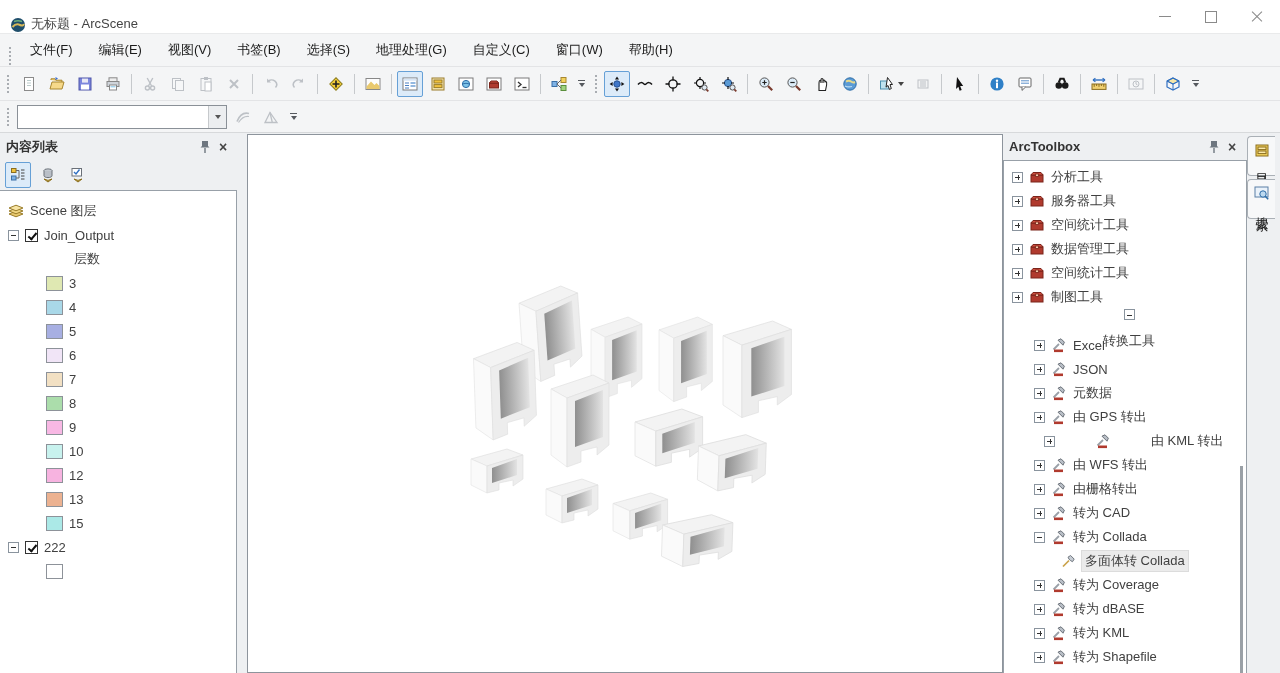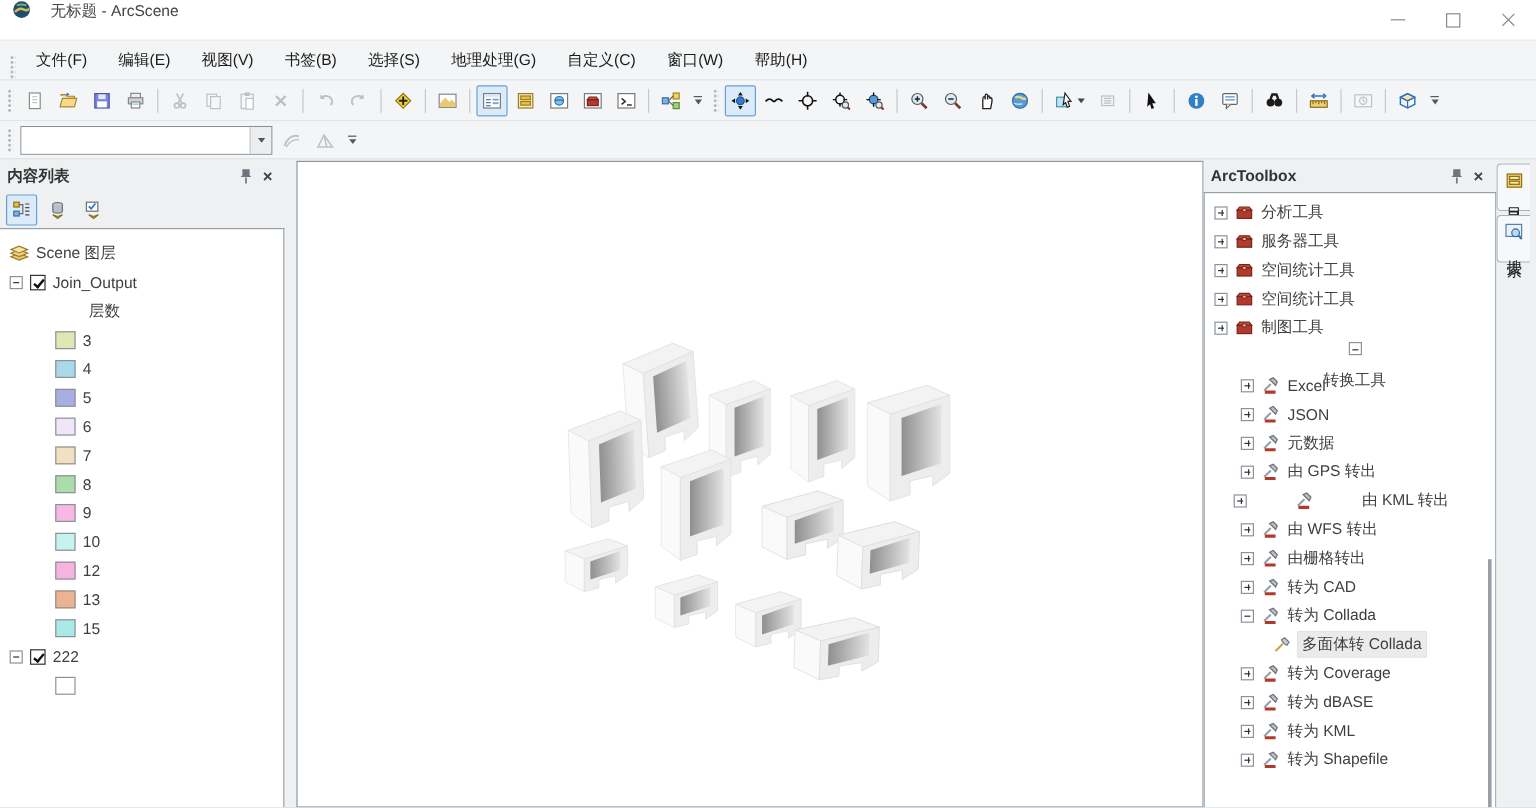--- a/index.html
+++ b/index.html
@@ -1,21 +1,21 @@
 <!DOCTYPE html>
 <html><head>
 <meta charset="utf-8">
 <style>
   html,body{margin:0;padding:0;background:#e6e6e6;}
   .app{position:relative;width:1280px;height:673px;background:#fff;overflow:hidden;
        font-family:"Liberation Sans","DejaVu Sans",sans-serif;font-size:13px;color:#222;
        outline:1px solid #8f969c;}
   
   .titlebar{position:absolute;left:0;top:0;width:100%;height:33px;background:#fff;
-            display:flex;align-items:flex-start;gap:16px;padding-left:10px;box-sizing:border-box;}
+            display:flex;align-items:flex-end;gap:5px;padding-left:10px;box-sizing:border-box;}
   .title-text{color:#444;font-size:13px;}
   .winbtns{position:absolute;right:0;top:0;height:33px;display:flex;}
   .winbtn{width:46px;height:33px;display:flex;align-items:center;justify-content:center;color:#777;}
   .glyph-min{width:12px;height:1px;background:#8a8a8a;}
   .glyph-max{width:10px;height:10px;border:1px solid #8a8a8a;}
   .glyph-close{position:relative;width:12px;height:12px;}
   .glyph-close:before,.glyph-close:after{content:"";position:absolute;left:-1px;top:5px;width:14px;height:1px;background:#8a8a8a;}
   .glyph-close:before{transform:rotate(45deg);} .glyph-close:after{transform:rotate(-45deg);}
   
   .menubar{position:absolute;left:0;top:33px;width:100%;height:33px;background:#f4f5f6;
@@ -596,38 +596,47 @@
             </svg>
             <span class="tlabel">空间统计工具</span>
           </div>
           <div class="trow" style="padding-left: 8px;">
             <div class="exp plus"></div>
             <svg viewBox="0 0 16 16" class="icon16">
               <rect x="2" y="6" width="12" height="7" fill="#b03a2e" stroke="#7a241b"></rect>
               <path d="M2 6 L4 3.5 H12 L14 6Z" fill="#d14f3f" stroke="#7a241b"></path>
               <rect x="6.6" y="5" width="2.8" height="2.4" fill="#f2c9a8" stroke="#7a241b" stroke-width="0.8"></rect>
             </svg>
-            <span class="tlabel">空间统计工具</span>
+            <span class="tlabel">数据管理工具</span>
           </div>
           <div class="trow" style="padding-left: 8px;">
             <div class="exp plus"></div>
             <svg viewBox="0 0 16 16" class="icon16">
               <rect x="2" y="6" width="12" height="7" fill="#b03a2e" stroke="#7a241b"></rect>
               <path d="M2 6 L4 3.5 H12 L14 6Z" fill="#d14f3f" stroke="#7a241b"></path>
               <rect x="6.6" y="5" width="2.8" height="2.4" fill="#f2c9a8" stroke="#7a241b" stroke-width="0.8"></rect>
             </svg>
-            <span class="tlabel">制图工具</span>
-          </div>
-          <div class="trow" style="padding-left: 8px; flex-direction: column;">
-            <div class="exp"></div>
+            <span class="tlabel">空间统计工具</span>
+          </div>
+          <div class="trow" style="padding-left: 8px;">
+            <div class="exp plus"></div>
             <svg viewBox="0 0 16 16" class="icon16">
               <rect x="2" y="6" width="12" height="7" fill="#b03a2e" stroke="#7a241b"></rect>
               <path d="M2 6 L4 3.5 H12 L14 6Z" fill="#d14f3f" stroke="#7a241b"></path>
               <rect x="6.6" y="5" width="2.8" height="2.4" fill="#f2c9a8" stroke="#7a241b" stroke-width="0.8"></rect>
             </svg>
+            <span class="tlabel">制图工具</span>
+          </div>
+          <div class="trow" style="padding-left: 8px; flex-direction: column;">
+            <div class="exp"></div>
+            <svg viewBox="0 0 16 16" class="icon16">
+              <rect x="2" y="6" width="12" height="7" fill="#b03a2e" stroke="#7a241b"></rect>
+              <path d="M2 6 L4 3.5 H12 L14 6Z" fill="#d14f3f" stroke="#7a241b"></path>
+              <rect x="6.6" y="5" width="2.8" height="2.4" fill="#f2c9a8" stroke="#7a241b" stroke-width="0.8"></rect>
+            </svg>
             <span class="tlabel">转换工具</span>
           </div>
           <div class="trow" style="padding-left: 30px;">
             <div class="exp plus"></div>
             <svg viewBox="0 0 16 16" class="icon16">
               <path d="M2.5 12.5 L8 7" stroke="#9aa0a8" stroke-width="1.8"></path>
               <path d="M7 3.2 l3-1.4 3.4 3.4-1.4 3z" fill="#b8bec6" stroke="#6a7078"></path>
               <path d="M3 13.8 h9" stroke="#b03a2e" stroke-width="2.6"></path>
             </svg>
             <span class="tlabel">Excel</span>
@@ -652,21 +661,21 @@
           </div>
           <div class="trow" style="padding-left: 30px;">
             <div class="exp plus"></div>
             <svg viewBox="0 0 16 16" class="icon16">
               <path d="M2.5 12.5 L8 7" stroke="#9aa0a8" stroke-width="1.8"></path>
               <path d="M7 3.2 l3-1.4 3.4 3.4-1.4 3z" fill="#b8bec6" stroke="#6a7078"></path>
               <path d="M3 13.8 h9" stroke="#b03a2e" stroke-width="2.6"></path>
             </svg>
             <span class="tlabel">由 GPS 转出</span>
           </div>
-          <div class="trow" style="padding-left: 24px; gap: 40px;">
+          <div class="trow" style="padding-left: 40px; gap: 40px;">
             <div class="exp plus"></div>
             <svg viewBox="0 0 16 16" class="icon16">
               <path d="M2.5 12.5 L8 7" stroke="#9aa0a8" stroke-width="1.8"></path>
               <path d="M7 3.2 l3-1.4 3.4 3.4-1.4 3z" fill="#b8bec6" stroke="#6a7078"></path>
               <path d="M3 13.8 h9" stroke="#b03a2e" stroke-width="2.6"></path>
             </svg>
             <span class="tlabel">由 KML 转出</span>
           </div>
           <div class="trow" style="padding-left: 30px;">
             <div class="exp plus"></div>

